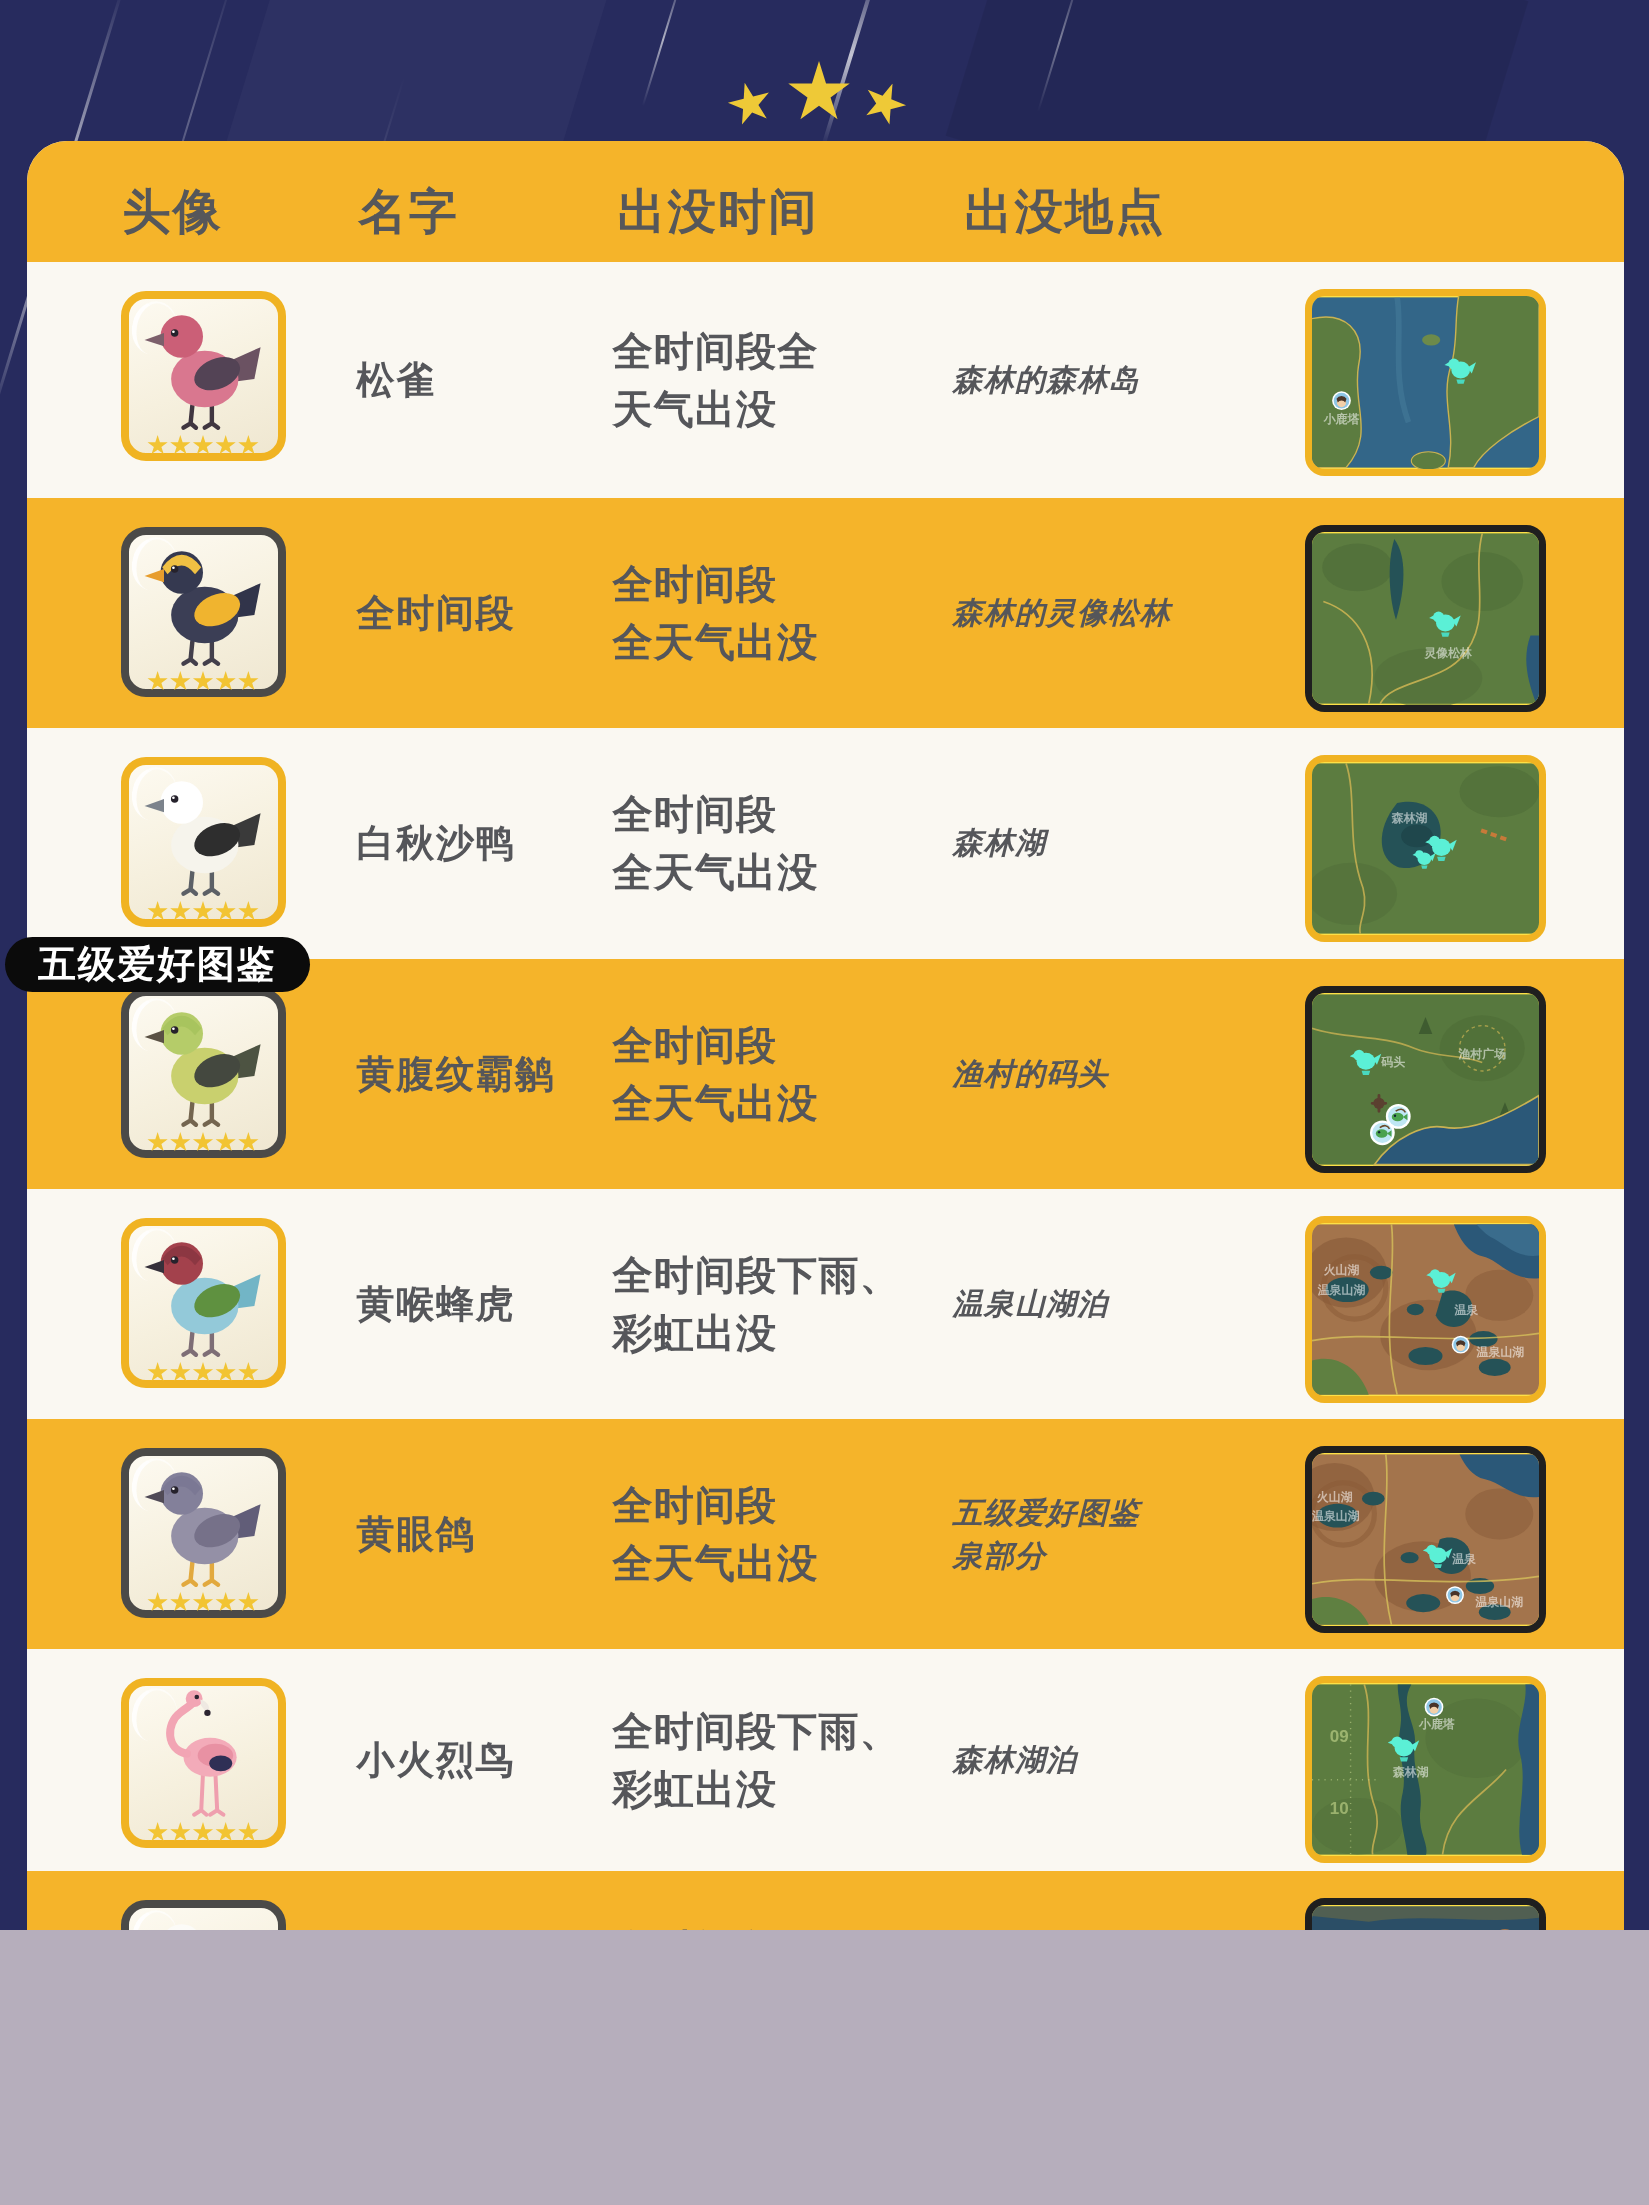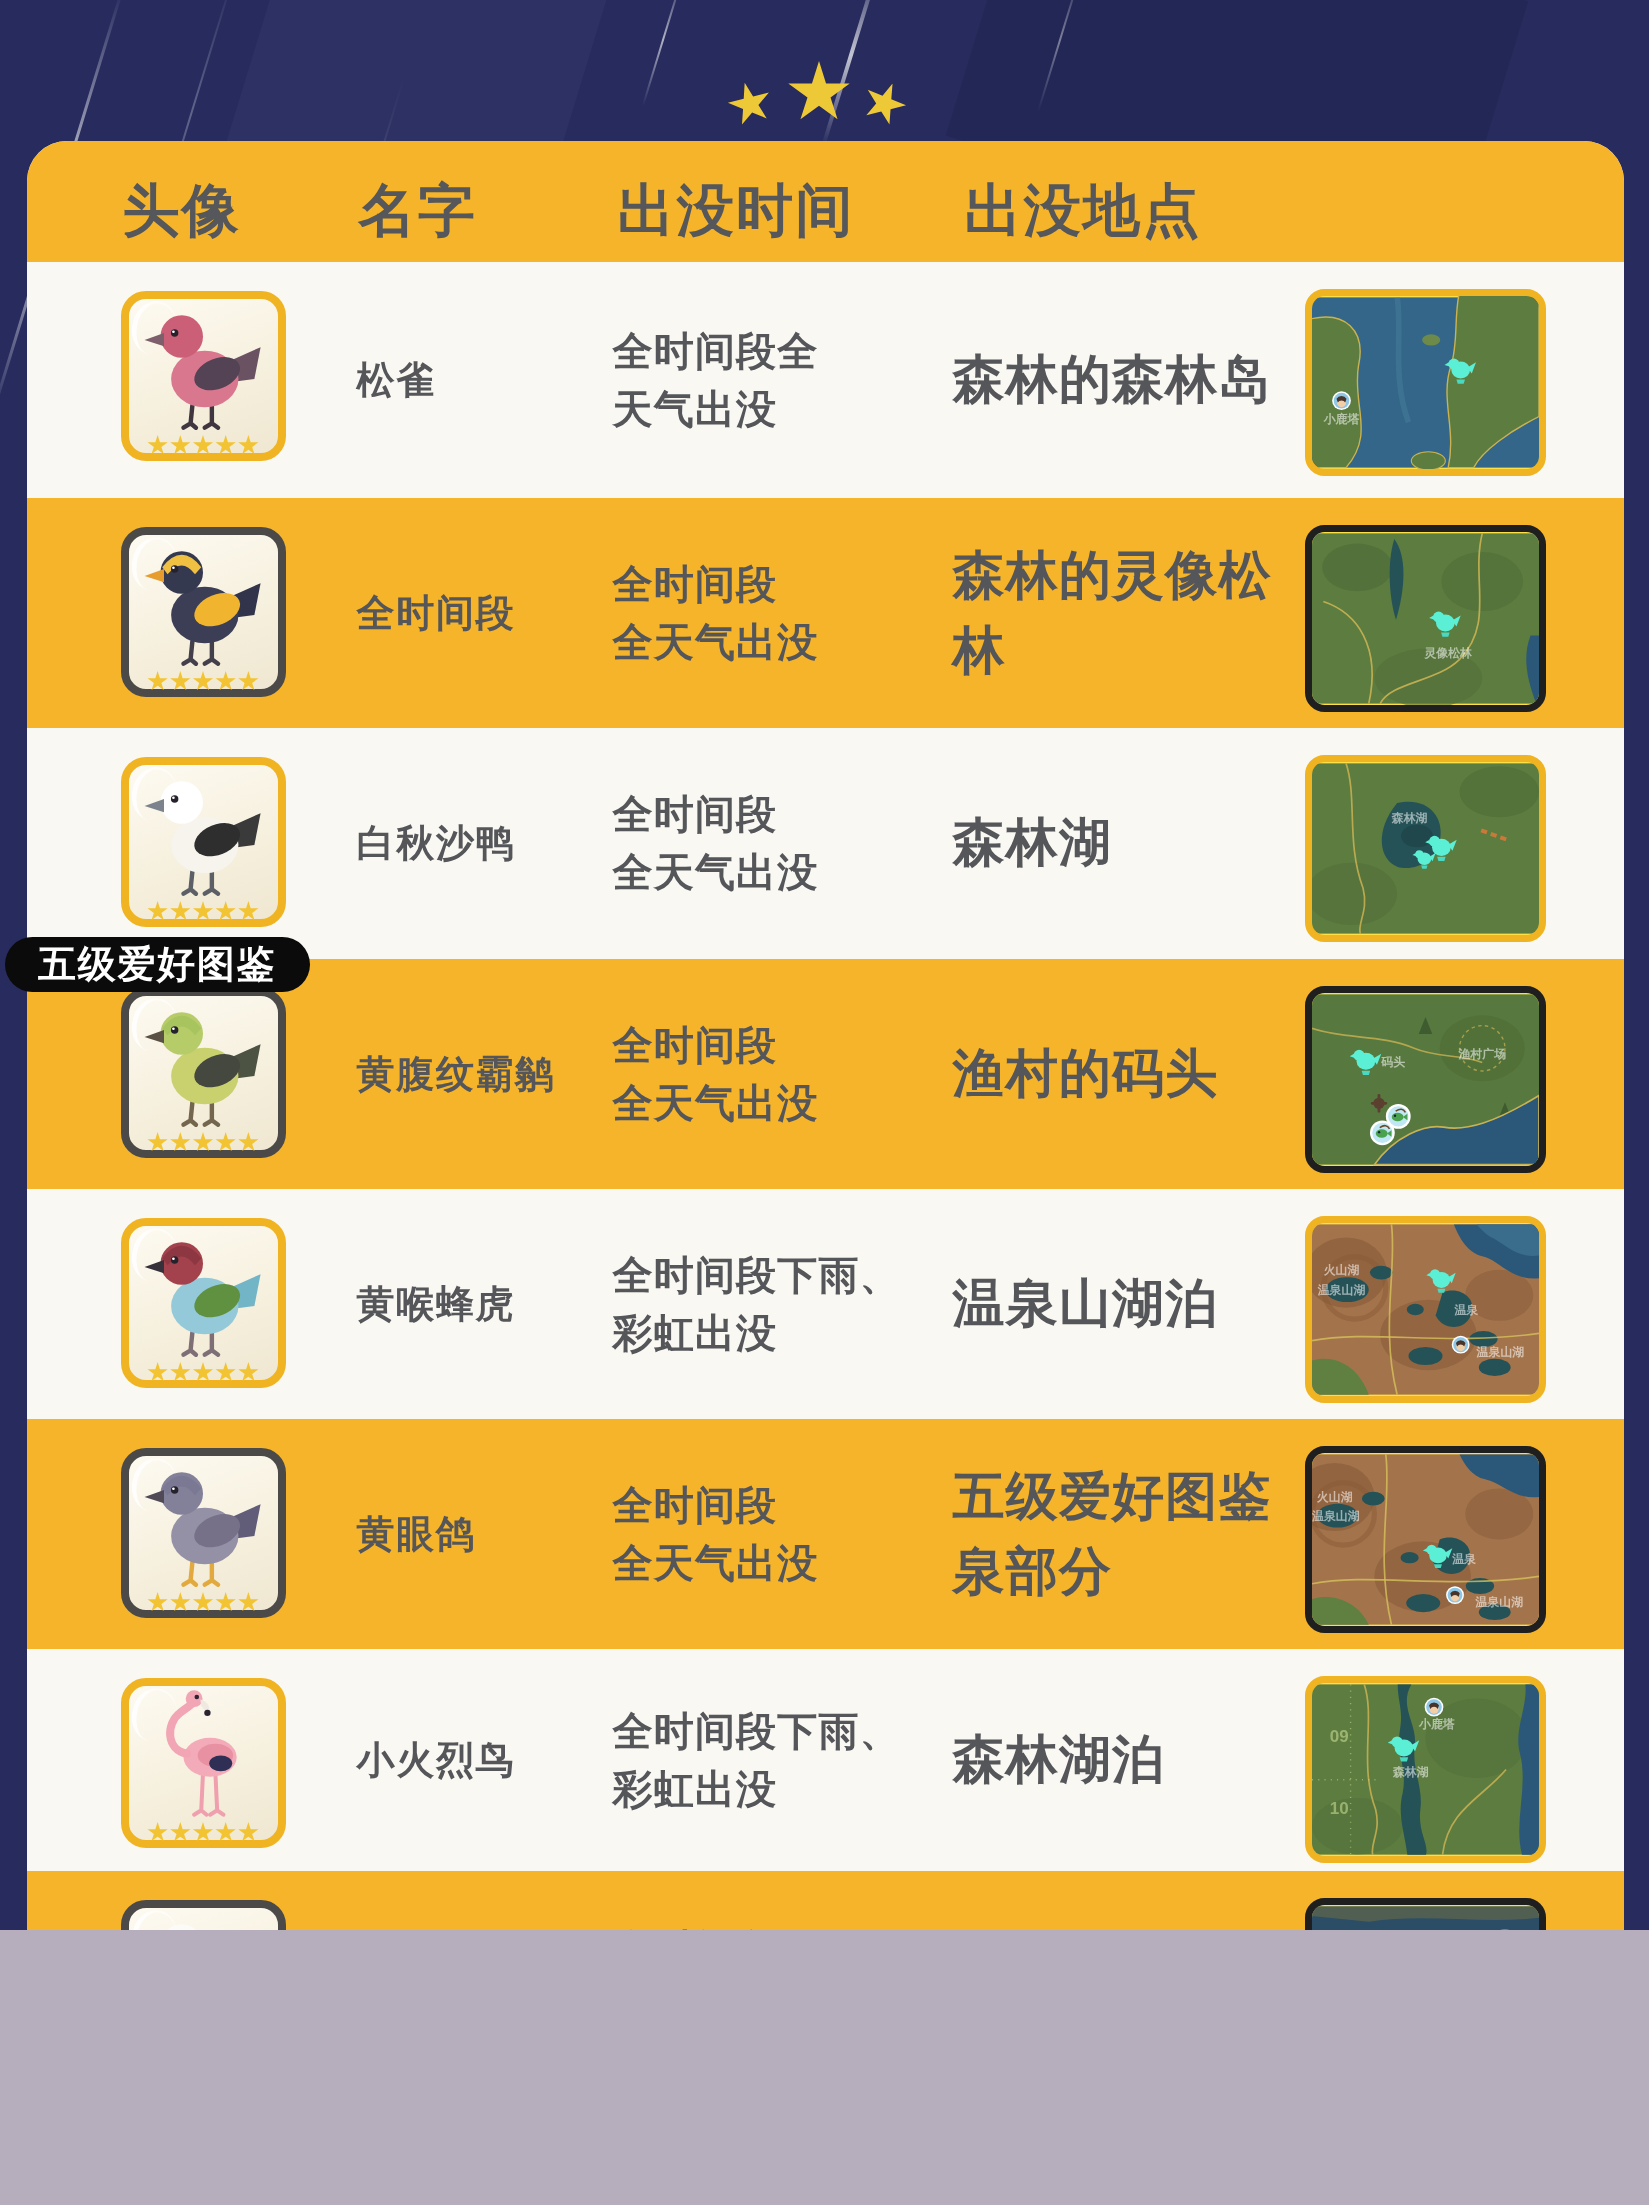--- a/index.html
+++ b/index.html
@@ -10,28 +10,28 @@
           background:linear-gradient(to bottom,rgba(255,255,255,0),rgba(255,255,255,.9),rgba(255,255,255,0));}
   .wedge{position:absolute;transform:rotate(17deg);}
   
   .tstar{position:absolute;background:#eec937;
          clip-path:polygon(50% 0%,61% 35%,98% 35%,68% 57%,79% 91%,50% 70%,21% 91%,32% 57%,2% 35%,39% 35%);}
   
   #table{position:absolute;left:26.5px;top:141px;width:1597px;height:2064px;
          background:#faf8f2;border-radius:40px 40px 0 0;overflow:hidden;}
   .hdr{position:absolute;left:0;top:0;width:100%;height:121px;background:#f5b42a;}
   .hdr span{position:absolute;top:0;height:141px;display:flex;align-items:center;
-            font-size:57px;font-weight:900;letter-spacing:2.3px;color:#56575a;}
+            font-size:48px;font-weight:900;letter-spacing:2.3px;color:#56575a;}
   .row{position:absolute;left:0;width:100%;}
   .row.alt{background:#f5b42a;}
   .cell{position:absolute;top:0;height:100%;display:flex;align-items:center;
         font-weight:900;color:#55565a;white-space:pre-line;}
   .name{left:330px;width:247px;font-size:38px;letter-spacing:1.7px;text-align:right;}
   .time{left:586px;width:331px;font-size:40px;line-height:1.45;letter-spacing:1.2px;}
-  .loc {left:926px;width:345px;font-size:52px;line-height:1.45;letter-spacing:1.2px;}
+  .loc {left:926px;width:345px;font-size:30px;line-height:1.45;letter-spacing:1.2px;font-style:italic;}
   .r8 .time{align-items:flex-start;padding-top:49px;box-sizing:border-box;}
   
   .avatar{position:absolute;left:94px;top:29px;width:149px;height:154px;
           border:8px solid #f0b322;border-radius:25px;
           background:linear-gradient(160deg,#fdfaf1 0%,#f6f0de 55%,#efe7d1 100%);}
   .row.alt .avatar{border-color:#4b4a48;}
   .avatar .sheen{position:absolute;left:3.5px;top:2.3px;width:40px;height:52px;border-radius:50%;
                  border-left:5.8px solid rgba(255,255,255,.85);border-top:2.3px solid rgba(255,255,255,.6);
                  transform:rotate(12deg);}
   .starrow{position:absolute;left:0;right:0;top:136px;display:flex;justify-content:center;gap:1.7px;}

